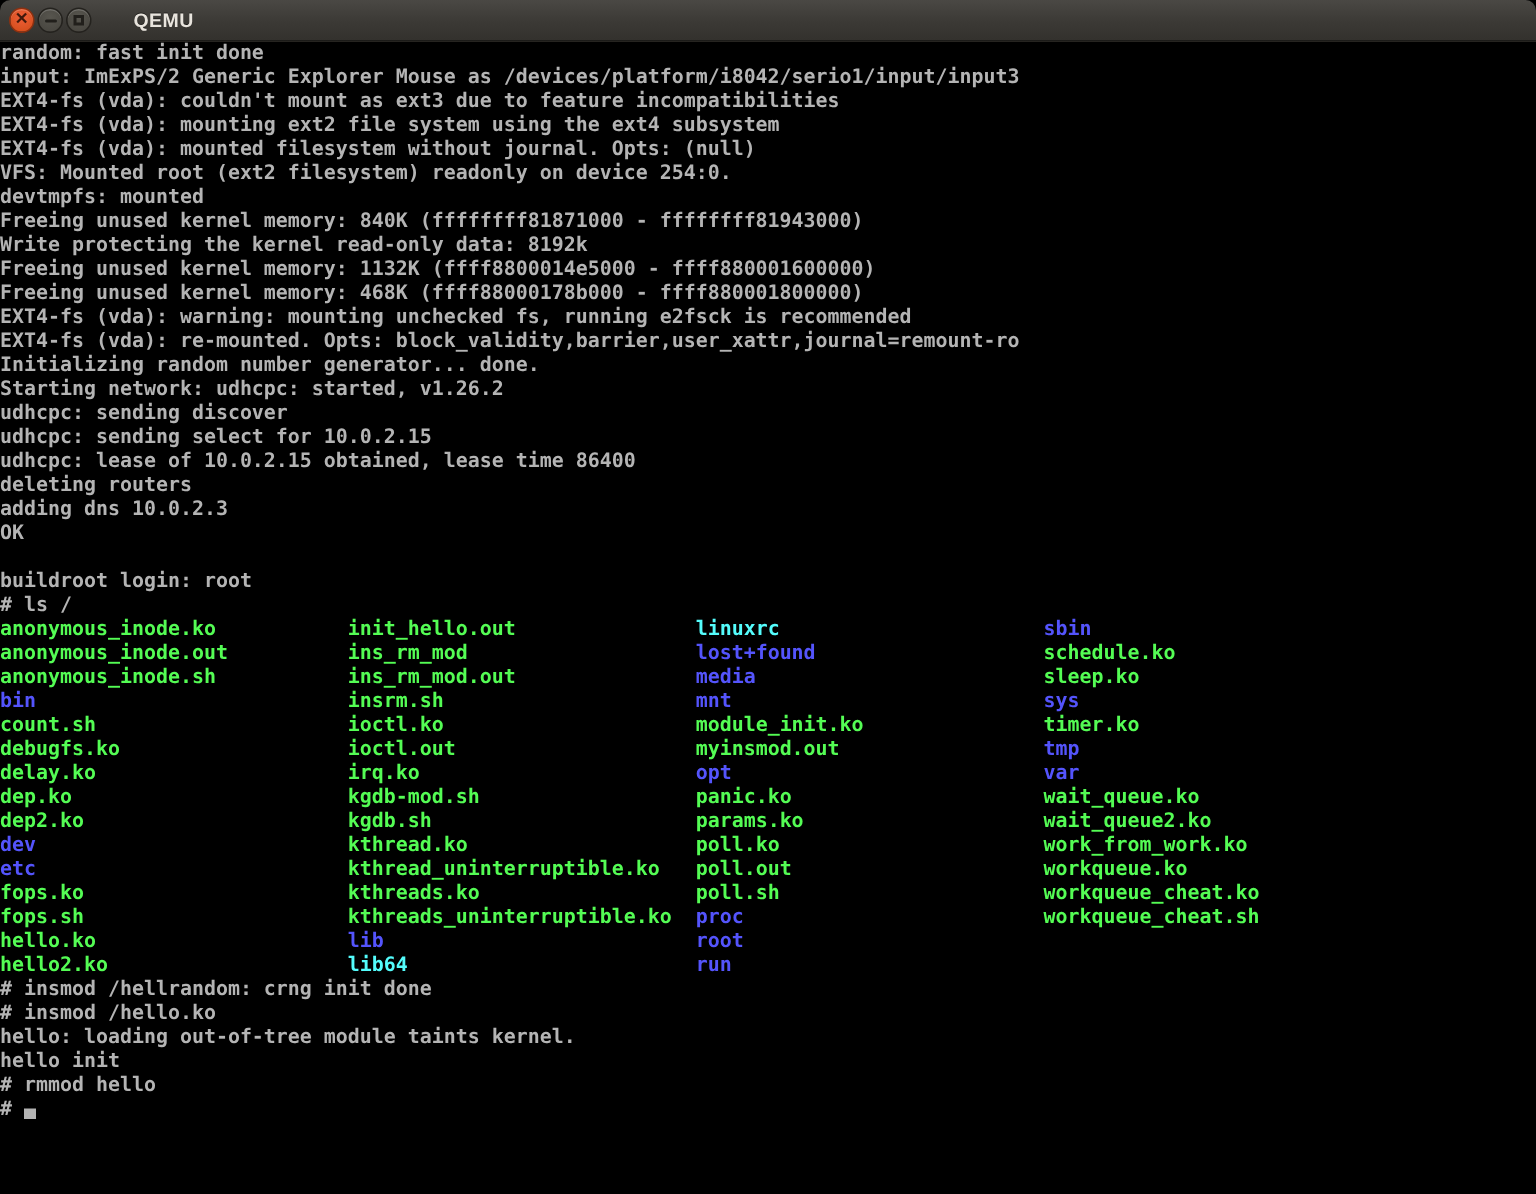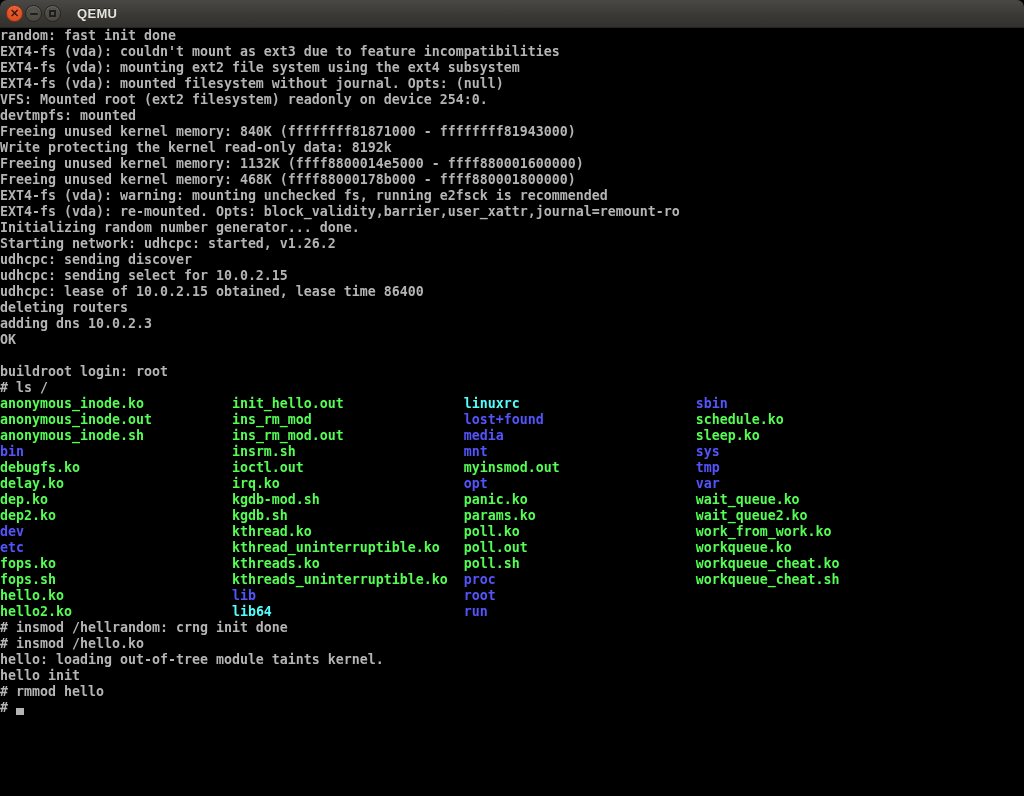--- a/index.html
+++ b/index.html
@@ -26,21 +26,21 @@
   }
   .wbtn.close{
     background:radial-gradient(circle at 50% 35%,var(--closebtn),#cf4b17);
     border:1px solid #8c3010;
     margin-right:2px;
   }
   .x-glyph{color:#41180b;font-size:11px;font-weight:bold;line-height:1;margin-top:-1px;}
   .min-glyph{width:8px;height:2px;background:#211f1b;border-radius:1px;display:block;}
   .max-glyph{width:7px;height:7px;border:2px solid #211f1b;display:block;box-sizing:border-box;}
   .title{
-    margin-left:14px;color:#e8e4dd;font-size:13px;font-weight:bold;
+    margin-left:26px;color:#e8e4dd;font-size:13px;font-weight:bold;
     text-shadow:0 -1px 0 rgba(0,0,0,.5);
     letter-spacing:.3px;
   }
 
   
   .terminal{
     width:1024px;height:768px;background:var(--bg);
     overflow:hidden;cursor:text;
   }
   .trow{
@@ -69,20 +69,21 @@
     <span class="min-glyph"></span>
   </div>
   <div class="wbtn">
     <span class="max-glyph"></span>
   </div>
   <span class="title">QEMU</span>
 </div>
 
 <div class="terminal" id="screen">
     <div class="trow"><span class="t-w">random: fast init done</span></div>
+    <div class="trow"><span class="t-w">input: ImExPS/2 Generic Explorer Mouse as /devices/platform/i8042/serio1/input/input3</span></div>
     <div class="trow"><span class="t-w">EXT4-fs (vda): couldn't mount as ext3 due to feature incompatibilities</span></div>
     <div class="trow"><span class="t-w">EXT4-fs (vda): mounting ext2 file system using the ext4 subsystem</span></div>
     <div class="trow"><span class="t-w">EXT4-fs (vda): mounted filesystem without journal. Opts: (null)</span></div>
     <div class="trow"><span class="t-w">VFS: Mounted root (ext2 filesystem) readonly on device 254:0.</span></div>
     <div class="trow"><span class="t-w">devtmpfs: mounted</span></div>
     <div class="trow"><span class="t-w">Freeing unused kernel memory: 840K (ffffffff81871000 - ffffffff81943000)</span></div>
     <div class="trow"><span class="t-w">Write protecting the kernel read-only data: 8192k</span></div>
     <div class="trow"><span class="t-w">Freeing unused kernel memory: 1132K (ffff8800014e5000 - ffff880001600000)</span></div>
     <div class="trow"><span class="t-w">Freeing unused kernel memory: 468K (ffff88000178b000 - ffff880001800000)</span></div>
     <div class="trow"><span class="t-w">EXT4-fs (vda): warning: mounting unchecked fs, running e2fsck is recommended</span></div>
@@ -95,20 +96,21 @@
     <div class="trow"><span class="t-w">deleting routers</span></div>
     <div class="trow"><span class="t-w">adding dns 10.0.2.3</span></div>
     <div class="trow"><span class="t-w">OK</span></div>
     <div class="trow"><span class="t-w"></span></div>
     <div class="trow"><span class="t-w">buildroot login: root</span></div>
     <div class="trow"><span class="t-w"># ls /</span></div>
     <div class="trow"><span class="t-g">anonymous_inode.ko           </span><span class="t-g">init_hello.out               </span><span class="t-c">linuxrc                      </span><span class="t-b">sbin</span></div>
     <div class="trow"><span class="t-g">anonymous_inode.out          </span><span class="t-g">ins_rm_mod                   </span><span class="t-b">lost+found                   </span><span class="t-g">schedule.ko</span></div>
     <div class="trow"><span class="t-g">anonymous_inode.sh           </span><span class="t-g">ins_rm_mod.out               </span><span class="t-b">media                        </span><span class="t-g">sleep.ko</span></div>
     <div class="trow"><span class="t-b">bin                          </span><span class="t-g">insrm.sh                     </span><span class="t-b">mnt                          </span><span class="t-b">sys</span></div>
+    <div class="trow"><span class="t-g">count.sh                     </span><span class="t-g">ioctl.ko                     </span><span class="t-g">module_init.ko               </span><span class="t-g">timer.ko</span></div>
     <div class="trow"><span class="t-g">debugfs.ko                   </span><span class="t-g">ioctl.out                    </span><span class="t-g">myinsmod.out                 </span><span class="t-b">tmp</span></div>
     <div class="trow"><span class="t-g">delay.ko                     </span><span class="t-g">irq.ko                       </span><span class="t-b">opt                          </span><span class="t-b">var</span></div>
     <div class="trow"><span class="t-g">dep.ko                       </span><span class="t-g">kgdb-mod.sh                  </span><span class="t-g">panic.ko                     </span><span class="t-g">wait_queue.ko</span></div>
     <div class="trow"><span class="t-g">dep2.ko                      </span><span class="t-g">kgdb.sh                      </span><span class="t-g">params.ko                    </span><span class="t-g">wait_queue2.ko</span></div>
     <div class="trow"><span class="t-b">dev                          </span><span class="t-g">kthread.ko                   </span><span class="t-g">poll.ko                      </span><span class="t-g">work_from_work.ko</span></div>
     <div class="trow"><span class="t-b">etc                          </span><span class="t-g">kthread_uninterruptible.ko   </span><span class="t-g">poll.out                     </span><span class="t-g">workqueue.ko</span></div>
     <div class="trow"><span class="t-g">fops.ko                      </span><span class="t-g">kthreads.ko                  </span><span class="t-g">poll.sh                      </span><span class="t-g">workqueue_cheat.ko</span></div>
     <div class="trow"><span class="t-g">fops.sh                      </span><span class="t-g">kthreads_uninterruptible.ko  </span><span class="t-b">proc                         </span><span class="t-g">workqueue_cheat.sh</span></div>
     <div class="trow"><span class="t-g">hello.ko                     </span><span class="t-b">lib                          </span><span class="t-b">root</span></div>
     <div class="trow"><span class="t-g">hello2.ko                    </span><span class="t-c">lib64                        </span><span class="t-b">run</span></div>

